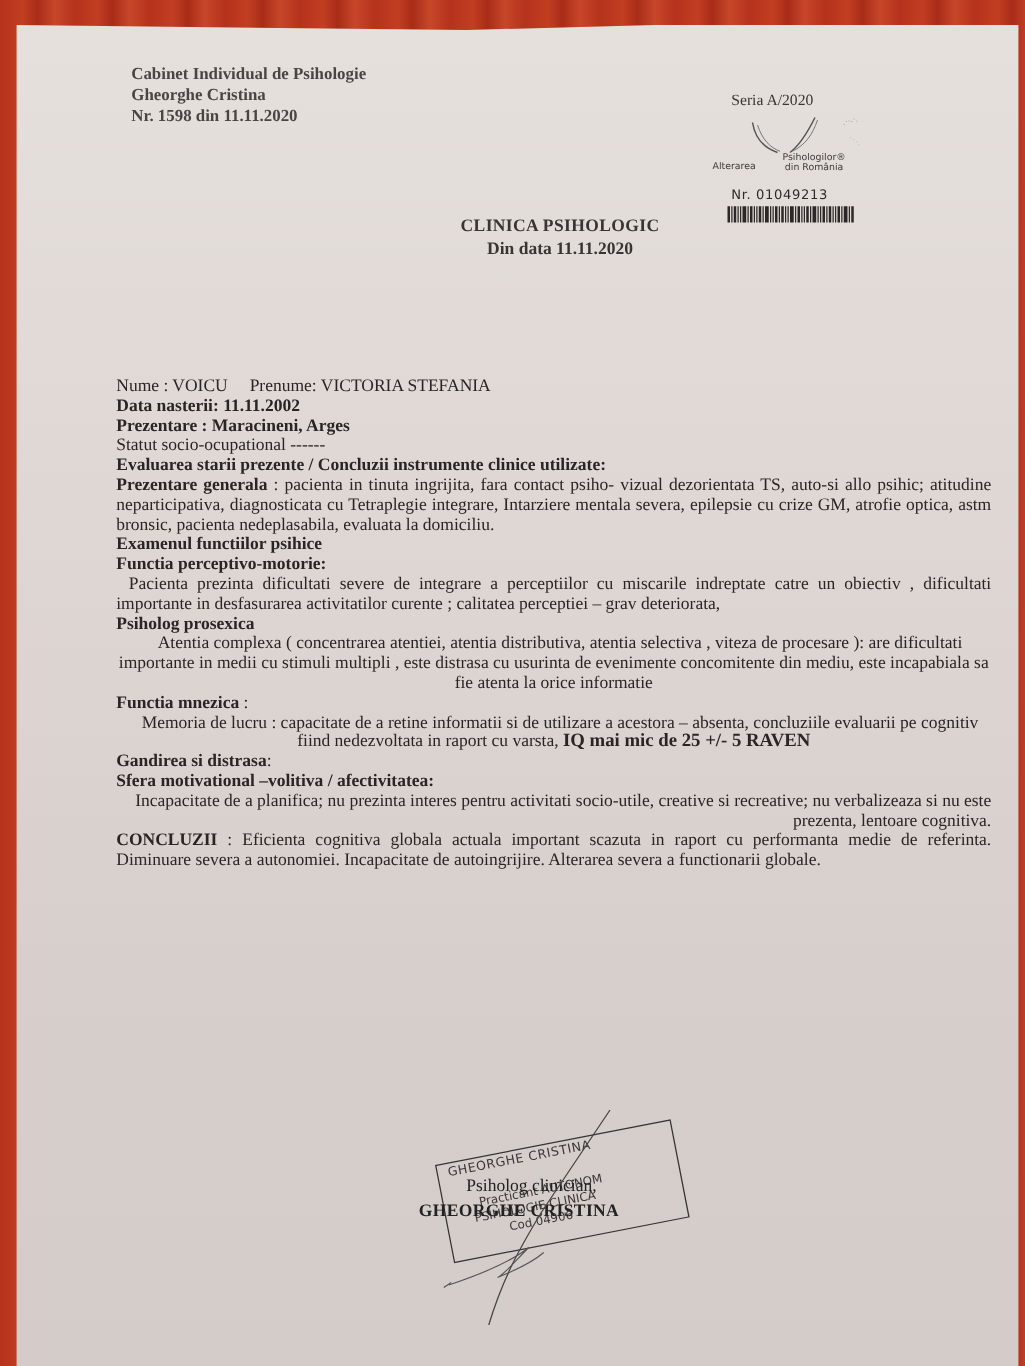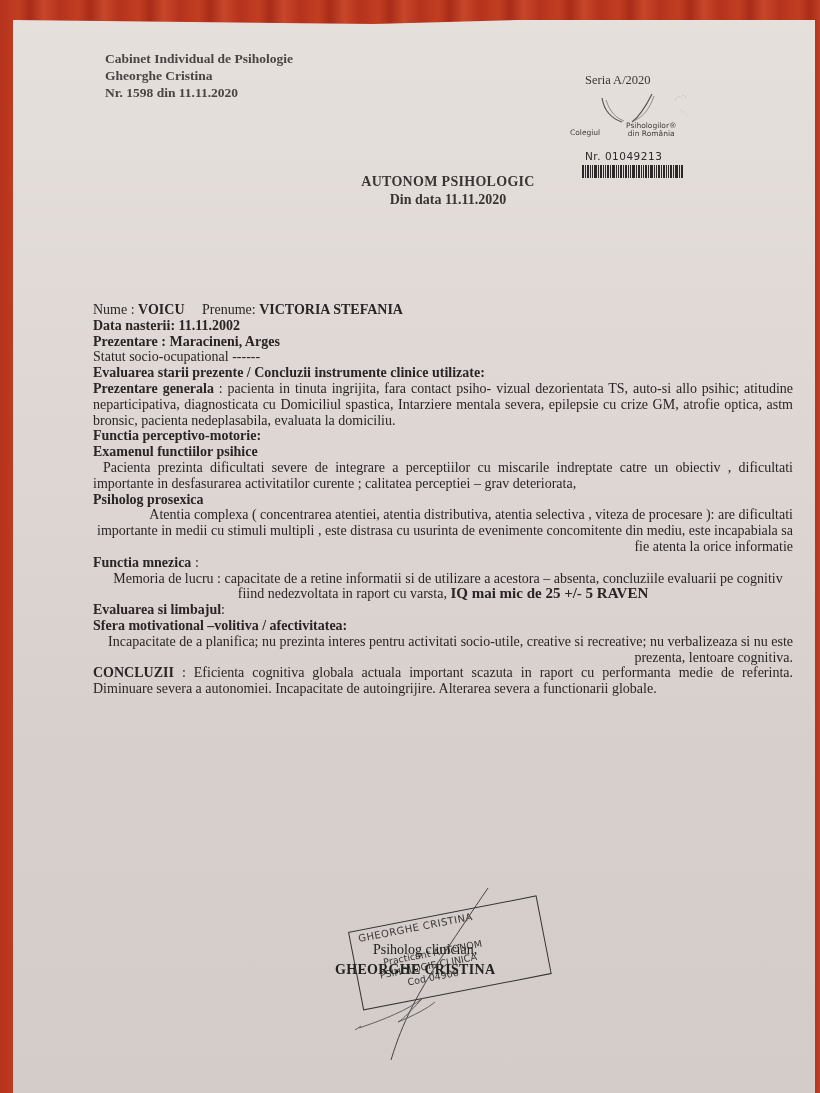--- a/index.html
+++ b/index.html
@@ -29,21 +29,21 @@
     .title-block { position: absolute; left: 315px; top: 153px; width: 240px; text-align: center; font-weight: bold; font-size: 14px; line-height: 18px; color: #3a3433; }
     .title-block .t1 { letter-spacing: 0.3px; }
     .body-text {
       position: absolute; left: 80px; top: 282px; width: 700px; font-size: 14px; line-height: 15.8px; color: #2a2524;
       text-align: justify;
     }
     .body-text p { margin: 0; }
     .b { font-weight: bold; }
     .indent { text-indent: 10px; }
     .nume-line .lbl { font-weight: normal; }
-    .nume-line .val { font-weight: bold; }
+    .nume-line .val { font-weight: normal; }
     .gap { display: inline-block; width: 14px; }
     .signature-area { position: absolute; left: 300px; top: 850px; width: 260px; height: 210px; }
     .sig-line1 { position: absolute; left: 60px; top: 72px; font-weight: normal; font-size: 14px; color: #222; }
     .sig-line2 { position: absolute; left: 22px; top: 92px; font-weight: bold; font-size: 14px; color: #222; letter-spacing: 0.3px; }
     .stamp {
       position: absolute; left: 35px; top: 62px; width: 190px; height: 78px;
       border: 1.5px solid #333; transform: rotate(-11deg); transform-origin: left top;
     }
     .stamp .s1 { position: absolute; left: 8px; top: 2px; font-family: "DejaVu Sans", sans-serif; font-size: 10px; color: #3a3536; letter-spacing: 0.5px; }
     .stamp .s2 { position: absolute; left: 28px; top: 30px; font-family: "DejaVu Sans", sans-serif; font-size: 9.5px; color: #3a3536; }
@@ -66,21 +66,21 @@
 
   <div class="logo">
     <svg class="leaves" width="120" height="40" viewBox="0 0 120 40">
       <path d="M22 6 C 24 18, 30 26, 42 30" stroke="#555" stroke-width="1.2" fill="none"></path>
       <path d="M26 8 C 30 20, 36 26, 44 29" stroke="#777" stroke-width="0.8" fill="none"></path>
       <path d="M72 2 C 66 14, 60 24, 52 30" stroke="#555" stroke-width="1.2" fill="none"></path>
       <path d="M74 4 C 70 16, 64 24, 54 29" stroke="#777" stroke-width="0.8" fill="none"></path>
       <path d="M95 8 l3 -4 l3 2 l2 -3 l4 3" stroke="#999" stroke-width="0.7" fill="none" stroke-dasharray="1 2"></path>
       <path d="M100 18 q6 2 8 8" stroke="#aaa" stroke-width="0.6" fill="none" stroke-dasharray="1 2"></path>
     </svg>
-    <div class="c1">Colegiul</div>
+    <div class="c1">Alterarea</div>
     <div class="c2">
       <div>Psihologilor®</div>
       <div>din România</div>
     </div>
   </div>
 
   <div class="nr-serial">Nr. 01049213</div>
   <div class="barcode">
     <span style="width:2px"></span>
       <span style="width:1px"></span>
@@ -118,44 +118,44 @@
       <span style="width:1px"></span>
       <span style="width:1px"></span>
       <span style="width:2px"></span>
     <span style="width:1px"></span>
       <span style="width:3px"></span>
       <span style="width:1px"></span>
       <span style="width:2px"></span>
   </div>
 
   <div class="title-block">
-    <div class="t1">AUTONOM PSIHOLOGIC</div>
+    <div class="t1">CLINICA PSIHOLOGIC</div>
     <div>Din data 11.11.2020</div>
   </div>
 
   <div class="body-text">
     <p class="nume-line">
       <span class="lbl">Nume :</span>
       <span class="val">VOICU</span><span class="gap"></span>
       <span class="lbl">Prenume:</span>
       <span class="val">VICTORIA STEFANIA</span>
     </p>
     <p class="b">Data nasterii: 11.11.2002</p>
     <p class="b">Prezentare : Maracineni, Arges</p>
     <p>Statut socio-ocupational ------</p>
     <p class="b">Evaluarea starii prezente / Concluzii instrumente clinice utilizate:</p>
-    <p><span class="b">Prezentare generala</span><span> : pacienta in  tinuta ingrijita, fara contact psiho- vizual  dezorientata  TS, auto-si allo psihic;  atitudine  neparticipativa, diagnosticata cu Domiciliul spastica, Intarziere mentala severa,  epilepsie cu crize GM, atrofie optica, astm bronsic, pacienta  nedeplasabila, evaluata la domiciliu.</span></p>
+    <p><span class="b">Prezentare generala</span><span> : pacienta in  tinuta ingrijita, fara contact psiho- vizual  dezorientata  TS, auto-si allo psihic;  atitudine  neparticipativa, diagnosticata cu Tetraplegie integrare, Intarziere mentala severa,  epilepsie cu crize GM, atrofie optica, astm bronsic, pacienta  nedeplasabila, evaluata la domiciliu.</span></p>
+    <p class="b">Examenul functiilor psihice</p>
     <p class="b">Functia perceptivo-motorie:</p>
-    <p class="b">Examenul functiilor psihice</p>
     <p class="indent">Pacienta prezinta dificultati severe de integrare a perceptiilor cu miscarile indreptate catre un obiectiv , dificultati importante  in desfasurarea activitatilor curente ; calitatea perceptiei – grav deteriorata,</p>
     <p class="b">Psiholog prosexica</p>
-    <p class="indent" style="text-align:right">Atentia complexa ( concentrarea atentiei, atentia distributiva, atentia selectiva , viteza de procesare ): are dificultati importante in medii cu stimuli multipli , este distrasa cu usurinta de evenimente concomitente din mediu, este incapabiala sa fie atenta la orice  informatie</p>
+    <p class="indent" style="text-align:center">Atentia complexa ( concentrarea atentiei, atentia distributiva, atentia selectiva , viteza de procesare ): are dificultati importante in medii cu stimuli multipli , este distrasa cu usurinta de evenimente concomitente din mediu, este incapabiala sa fie atenta la orice  informatie</p>
     <p><span class="b">Functia mnezica</span><span> :</span></p>
     <p class="indent" style="text-align:center"><span>Memoria de lucru : capacitate de a retine informatii si de utilizare a acestora – absenta, concluziile evaluarii pe cognitiv fiind nedezvoltata in raport cu varsta, </span><span class="b" style="font-size:15px">IQ mai mic de 25 +/- 5 RAVEN</span></p>
-    <p><span class="b">Evaluarea si limbajul</span><span>:</span></p>
+    <p><span class="b">Gandirea si distrasa</span><span>:</span></p>
     <p class="b">Sfera motivational –volitiva / afectivitatea:</p>
     <p class="indent" style="text-align:right">Incapacitate de a planifica;  nu prezinta interes  pentru  activitati socio-utile, creative si recreative; nu verbalizeaza si nu este prezenta, lentoare cognitiva.</p>
     <p><span class="b">CONCLUZII</span><span> : Eficienta  cognitiva globala actuala important  scazuta in raport cu performanta medie de referinta. Diminuare severa   a autonomiei. Incapacitate de autoingrijire. Alterarea severa a functionarii globale.</span></p>
   </div>
 
   <div class="signature-area">
     <div class="stamp">
       <div class="s1">GHEORGHE CRISTINA</div>
       <div class="s2">Practicant AUTONOM</div>
       <div class="s3">PSIHOLOGIE CLINICA</div>

